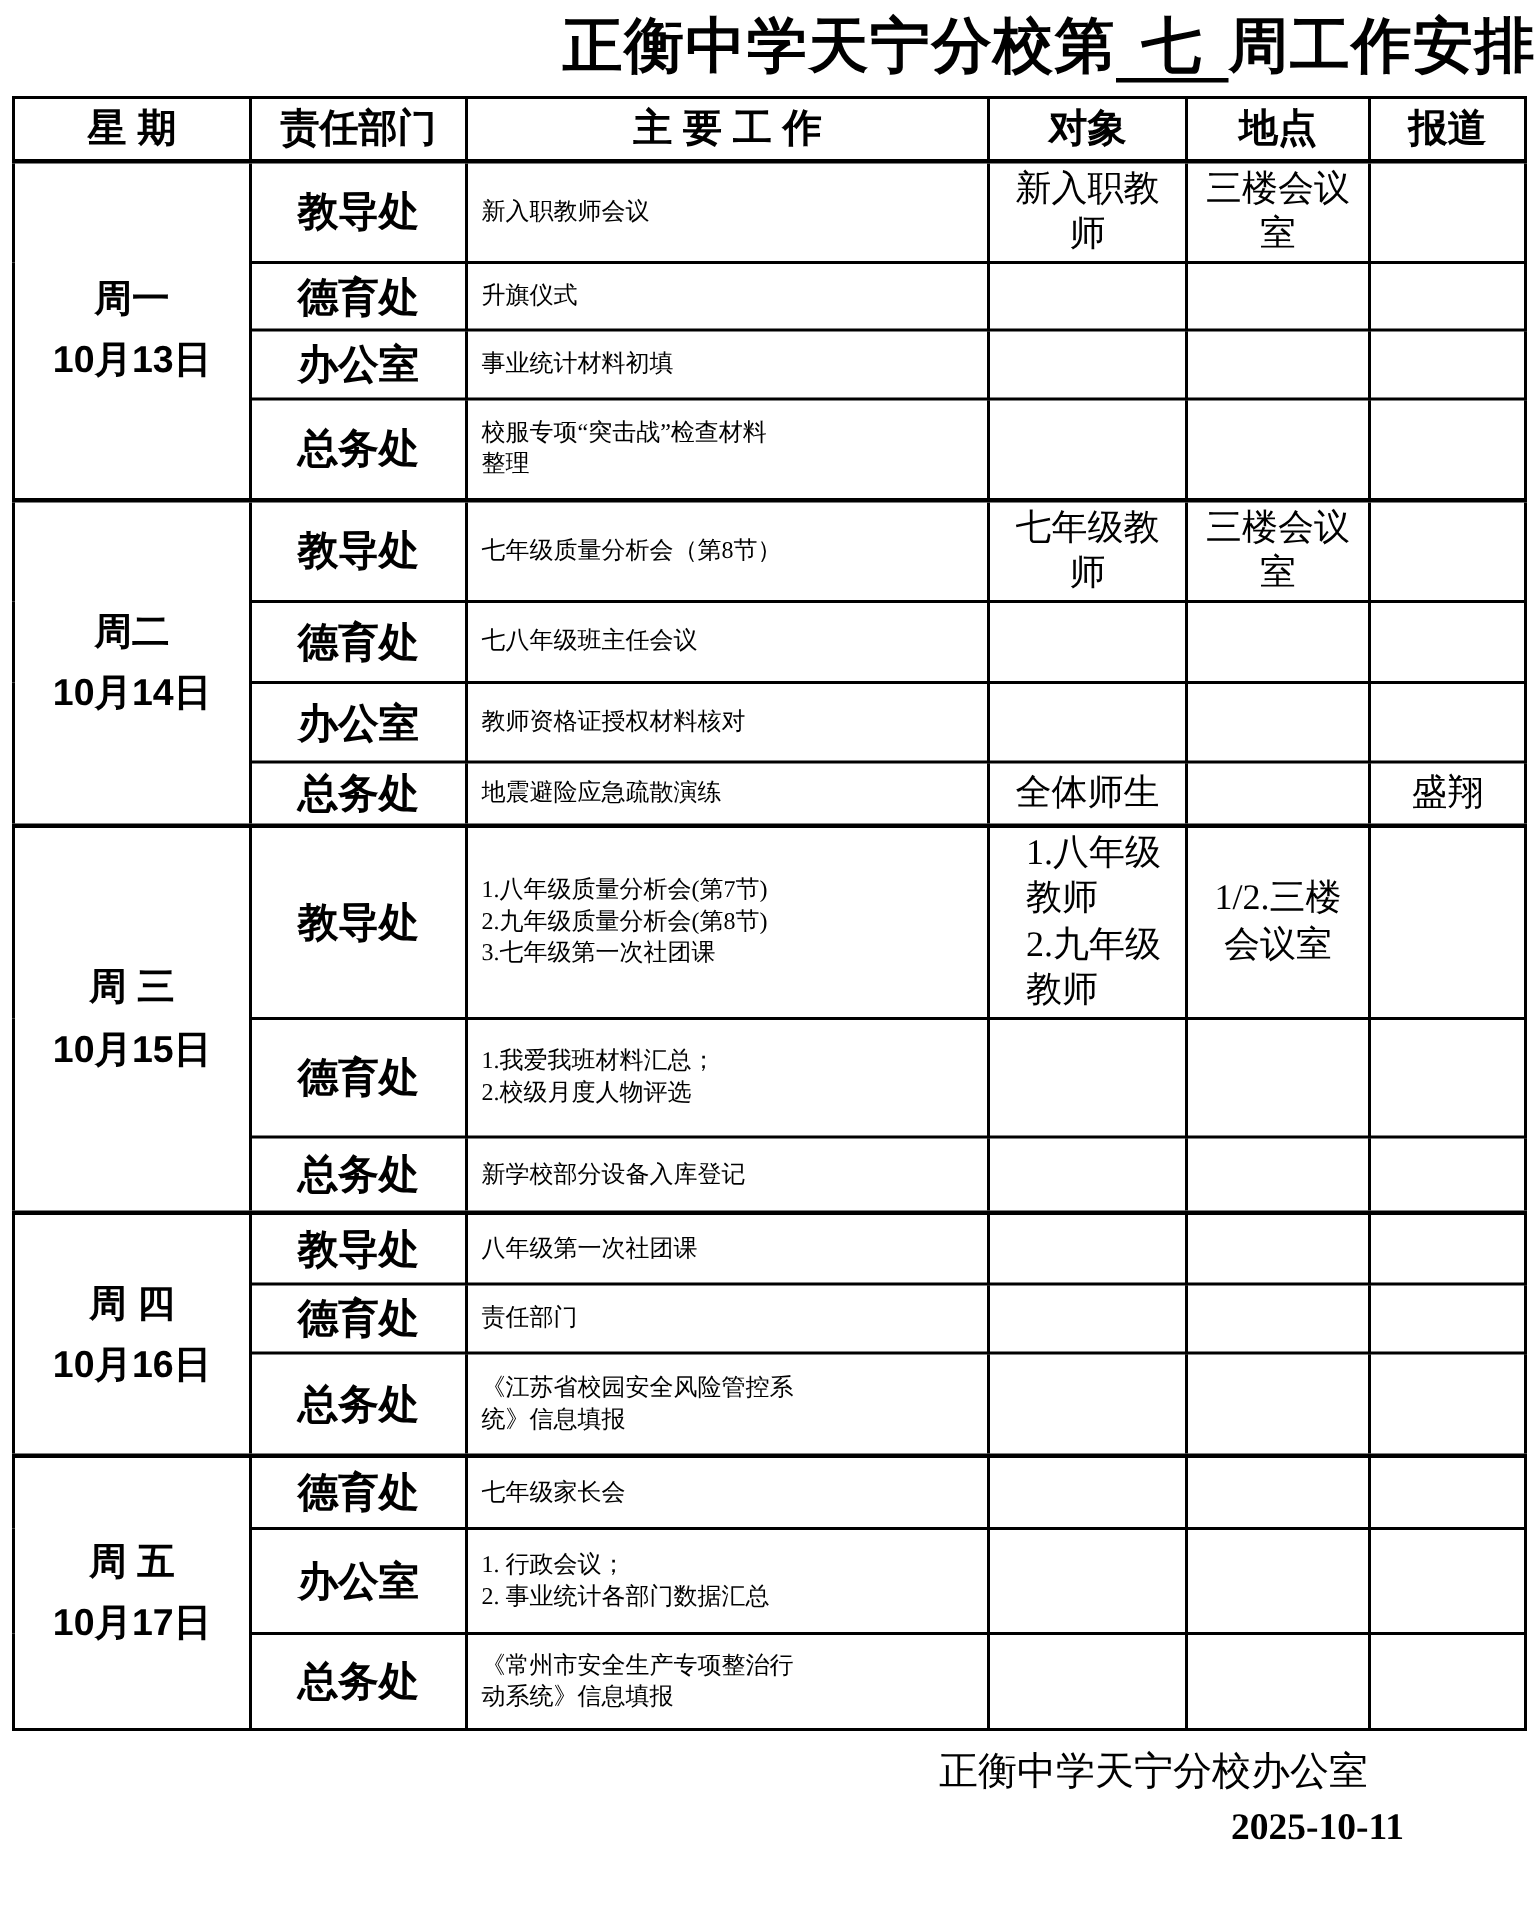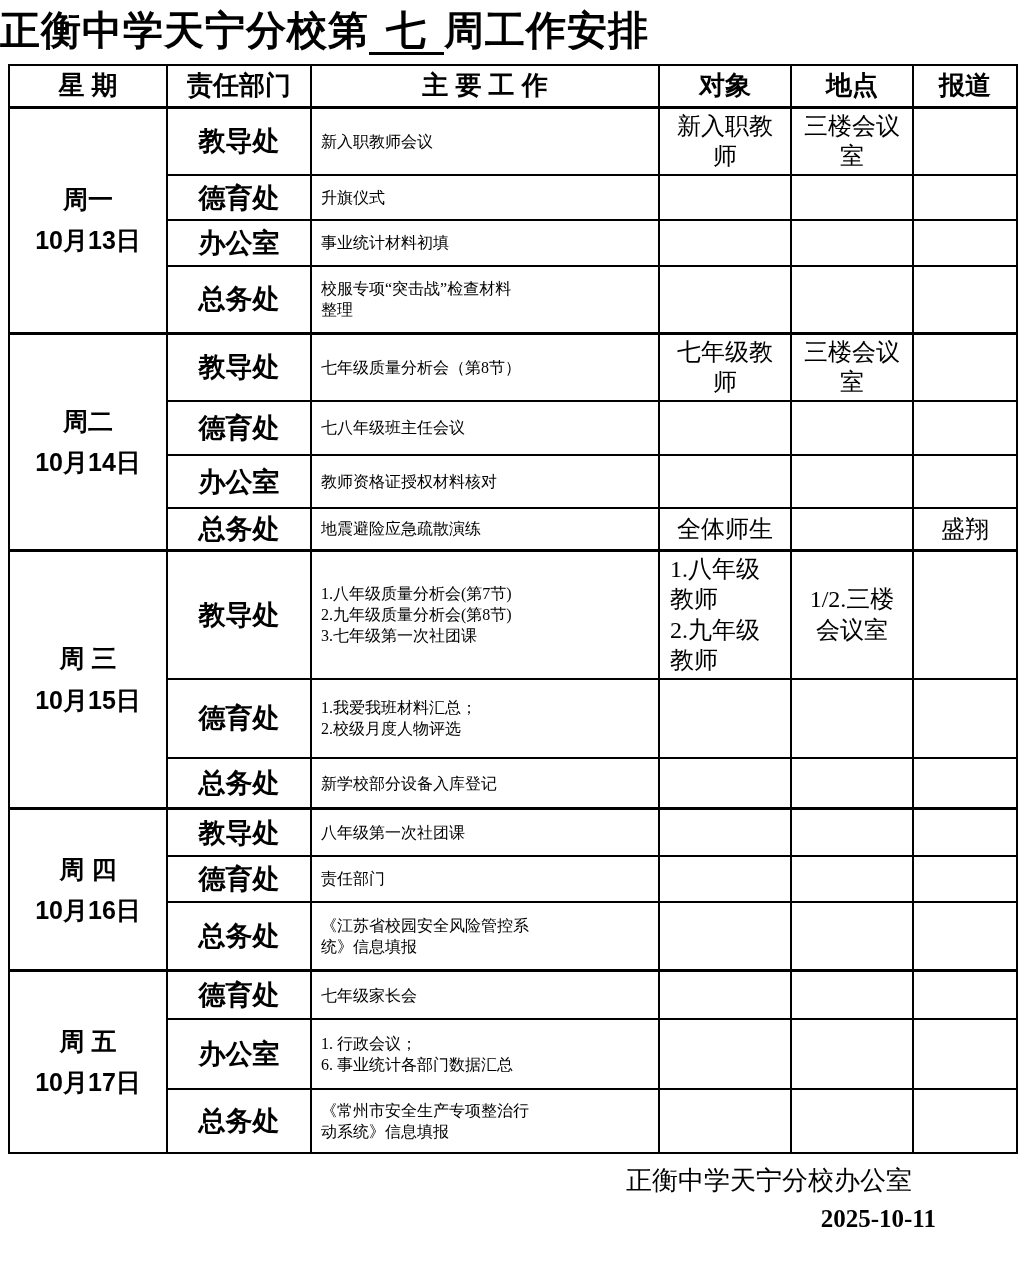--- a/index.html
+++ b/index.html
@@ -7,22 +7,22 @@
   body {
     width: 1024px; height: 1275px;
     background: #ffffff; color: #000000;
     font-family: "Liberation Serif", serif;
     overflow: hidden;
   }
   .page { width: 1024px; height: 1275px; }
 
   .title {
     margin: 6px 0 0 0;
-    text-align: left;
-    font-family: Liberation Serif, serif;
+    text-align: right;
+    font-family: Liberation Sans, sans-serif;
     font-weight: bold;
     font-size: 40px;
     letter-spacing: 1px;
     line-height: 1.25;
   }
   .title .blank {
     display: inline-block;
     border-bottom: 3px solid #000;
     padding: 0 17px;
     line-height: 1.05;
@@ -87,21 +87,21 @@
     white-space: pre-line;
     line-height: 1.32;
   }
   td.target-cell, td.loc-cell, td.report-cell {
     font-size: 24px;
     white-space: pre-line;
     line-height: 1.27;
     padding-left: 2px;
     padding-right: 2px;
   }
-  td.target-cell.left { text-align: left; padding-left: 10px; }
+  td.target-cell.left { text-align: left; padding-left: 24px; }
 
   .footer-issuer {
     margin-top: 9px;
     padding-right: 112px;
     text-align: right;
     font-size: 26px;
     padding-left: 36px;
   }
   .footer-date {
     margin-top: 7px;
@@ -279,21 +279,21 @@
         </td>
         <td class="dept-cell">德育处</td>
         <td class="work-cell">七年级家长会</td>
         <td class="target-cell"></td>
         <td class="loc-cell"></td>
         <td class="report-cell"></td>
       </tr>
       <tr style="height:70px">
         <td class="dept-cell">办公室</td>
         <td class="work-cell">1. 行政会议；
-6. 事业统计各部门数据汇总</td>
+2. 事业统计各部门数据汇总</td>
         <td class="target-cell"></td>
         <td class="loc-cell"></td>
         <td class="report-cell"></td>
       </tr>
       <tr style="height:64px">
         <td class="dept-cell">总务处</td>
         <td class="work-cell">《常州市安全生产专项整治行
 动系统》信息填报</td>
         <td class="target-cell"></td>
         <td class="loc-cell"></td>

